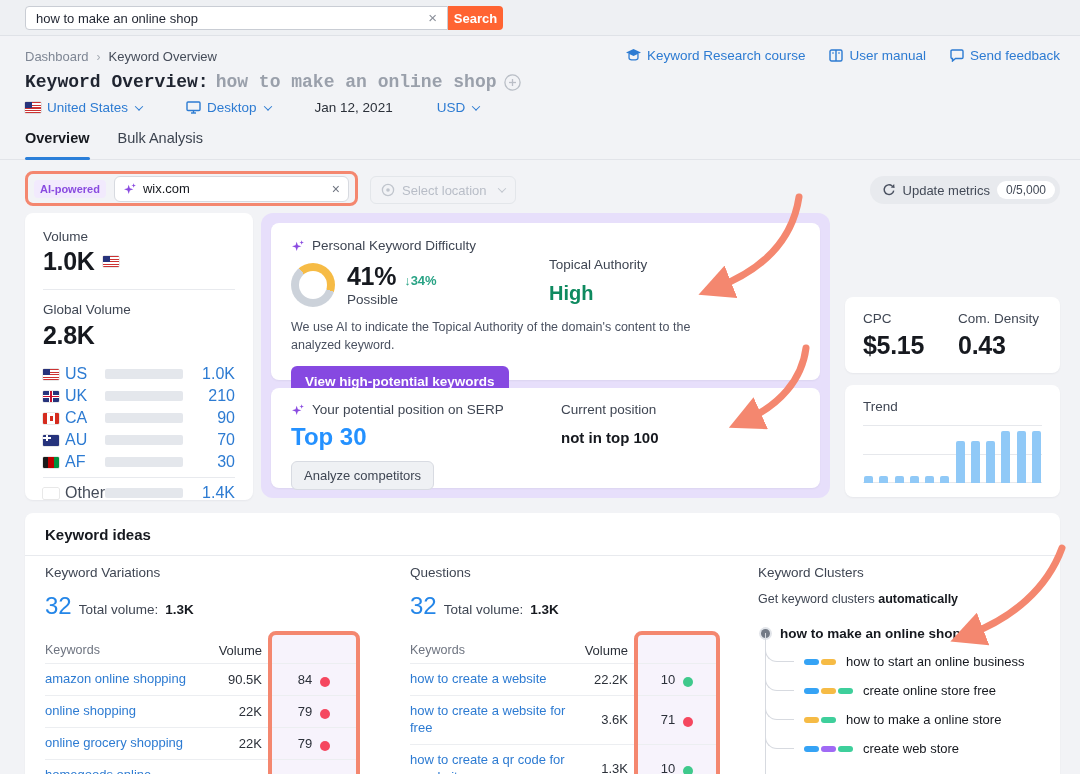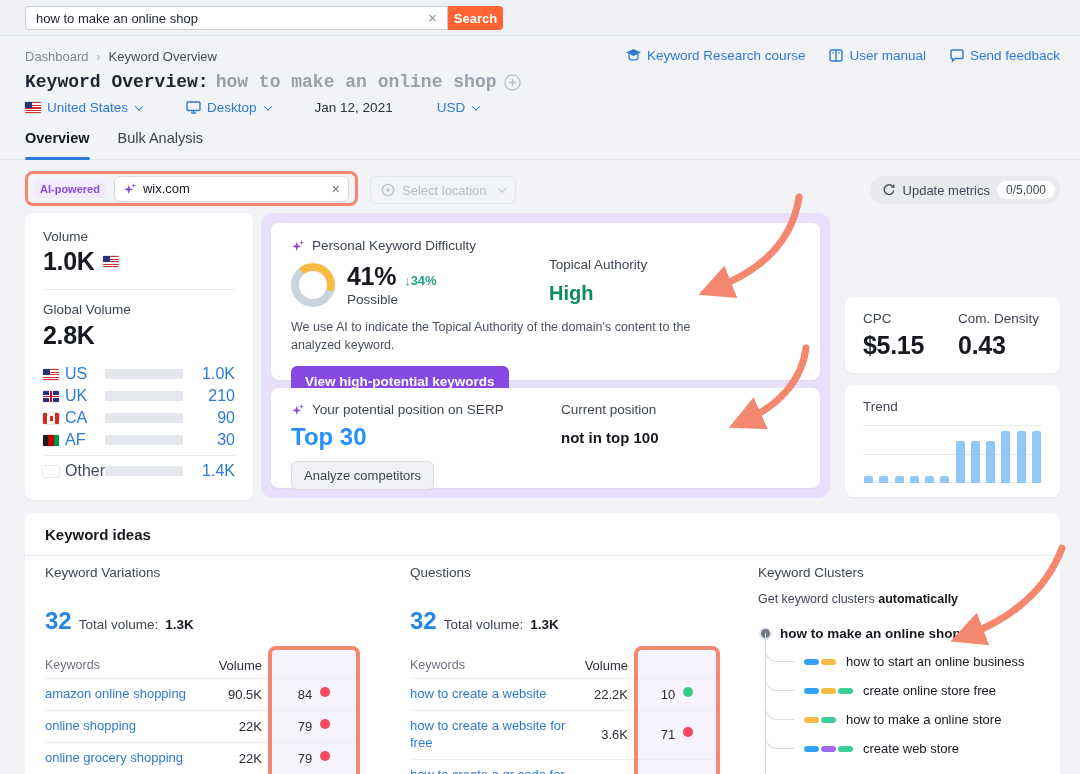--- a/index.html
+++ b/index.html
@@ -129,32 +129,32 @@
 
   
   .ideas-card { left:25px; top:513px; width:1035px; height:290px; }
   .ideas-title { font-size:15px; font-weight:700; color:#16191f; padding:13px 20px 12px; }
   .ideas-divider { border:none; border-top:1px solid #e8eaee; }
   .ideas-col { position:absolute; top:52px; }
   .col-vars { left:20px; width:315px; }
   .col-q { left:385px; width:310px; }
   .col-cl { left:733px; width:290px; }
   .count-row { display:flex; align-items:baseline; gap:7px; margin-top:12px; }
-  .count-num { font-size:24px; font-weight:700; color:#2486e8;margin-top:15px; }
+  .count-num { font-size:24px; font-weight:400; color:#2486e8; }
   .count-lbl { font-size:13.5px; color:#3f4653; }
   .count-val { font-size:13.5px; font-weight:700; color:#16191f; }
 
   .ktable { position:relative; margin-top:17px; }
   .khead { display:grid; align-items:center; height:26px; font-size:12.5px; color:#6e7480; }
   .krow { display:grid; align-items:center; border-top:1px solid #eceef1; padding:7px 0; position:relative; z-index:1; }
   .cols-a { grid-template-columns:1fr 58px 92px; }
   .cols-b { grid-template-columns:1fr 56px 86px; }
   .kw { font-size:13px; color:#2d7bd2; line-height:1.3; text-decoration:none; cursor:pointer; padding-right:8px; }
   .vol { font-size:13px; color:#2b3039; text-align:right; padding-right:6px; }
-  .pkd-cell { display:flex; align-items:flex-start; justify-content:center; gap:8px; font-size:13px; color:#2b3039; }
+  .pkd-cell { display:flex; align-items:flex-end; justify-content:center; gap:8px; font-size:13px; color:#2b3039; }
   .pkd-head { display:flex; align-items:center; justify-content:center; gap:5px; color:#3f4653; }
   .dot { width:10px; height:10px; border-radius:50%; display:inline-block; }
   .dot-red { background:#f5475f; }
   .dot-green { background:#3fc98c; }
   .pkd-bg { position:absolute; top:-6px; right:0; width:92px; height:152px; background:#f7f3fc; border-radius:8px; z-index:0; }
   .pkd-border { position:absolute; top:-6px; right:0; width:92px; height:152px; border:4px solid #f4876f; border-radius:8px; z-index:3; pointer-events:none; }
   .w86 { width:86px; }
 
   .cl-sub { font-size:12.5px; color:#3f4653; margin-top:12px; }
   .cl-sub b { color:#16191f; }
@@ -319,20 +319,28 @@
 
         <div class="crow">
           <span class="cc">
             <span class="flag flag-ca"></span>
             <span>CA</span>
           </span>
           <span class="track"><span class="fill" style="width: 3%;"></span></span>
           <span class="cval">90</span>
         </div>
 
+        <div class="crow">
+          <span class="cc">
+            <span class="flag flag-au"></span>
+            <span>AU</span>
+          </span>
+          <span class="track"><span class="fill" style="width: 3%;"></span></span>
+          <span class="cval">70</span>
+        </div>
 
         <div class="crow">
           <span class="cc">
             <span class="flag flag-af"></span>
             <span>AF</span>
           </span>
           <span class="track"><span class="fill" style="width: 3%;"></span></span>
           <span class="cval">30</span>
         </div>
 

